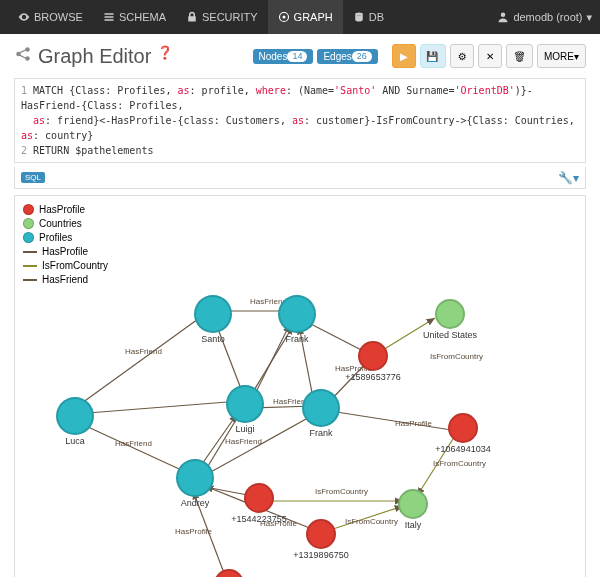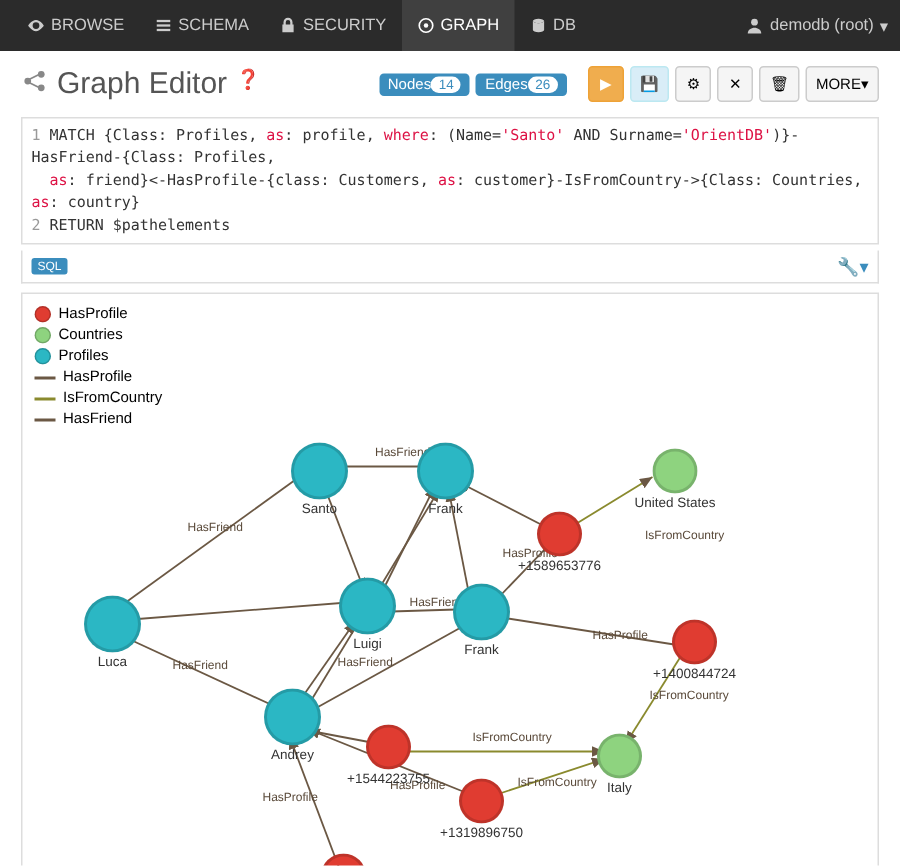--- a/index.html
+++ b/index.html
@@ -226,20 +226,20 @@
   <div class="node-label" style="left:180px;top:302px">Andrey</div>
 
   <div class="node med" style="background:#8ed37f;left:435px;top:118px"></div>
   <div class="node-label" style="left:435px;top:134px">United States</div>
   <div class="node med" style="background:#8ed37f;left:398px;top:308px"></div>
   <div class="node-label" style="left:398px;top:324px">Italy</div>
 
   <div class="node med" style="background:#e03c31;left:358px;top:160px"></div>
   <div class="node-label" style="left:358px;top:176px">+1589653776</div>
   <div class="node med" style="background:#e03c31;left:448px;top:232px"></div>
-  <div class="node-label" style="left:448px;top:248px">+1400844724</div>
+  <div class="node-label" style="left:448px;top:248px">+1064941034</div>
   <div class="node med" style="background:#e03c31;left:244px;top:302px"></div>
   <div class="node-label" style="left:244px;top:318px">+1544223755</div>
   <div class="node med" style="background:#e03c31;left:306px;top:338px"></div>
   <div class="node-label" style="left:306px;top:354px">+1319896750</div>
   <div class="node med" style="background:#e03c31;left:214px;top:388px"></div>
 
 </div>
 
 </body></html>

